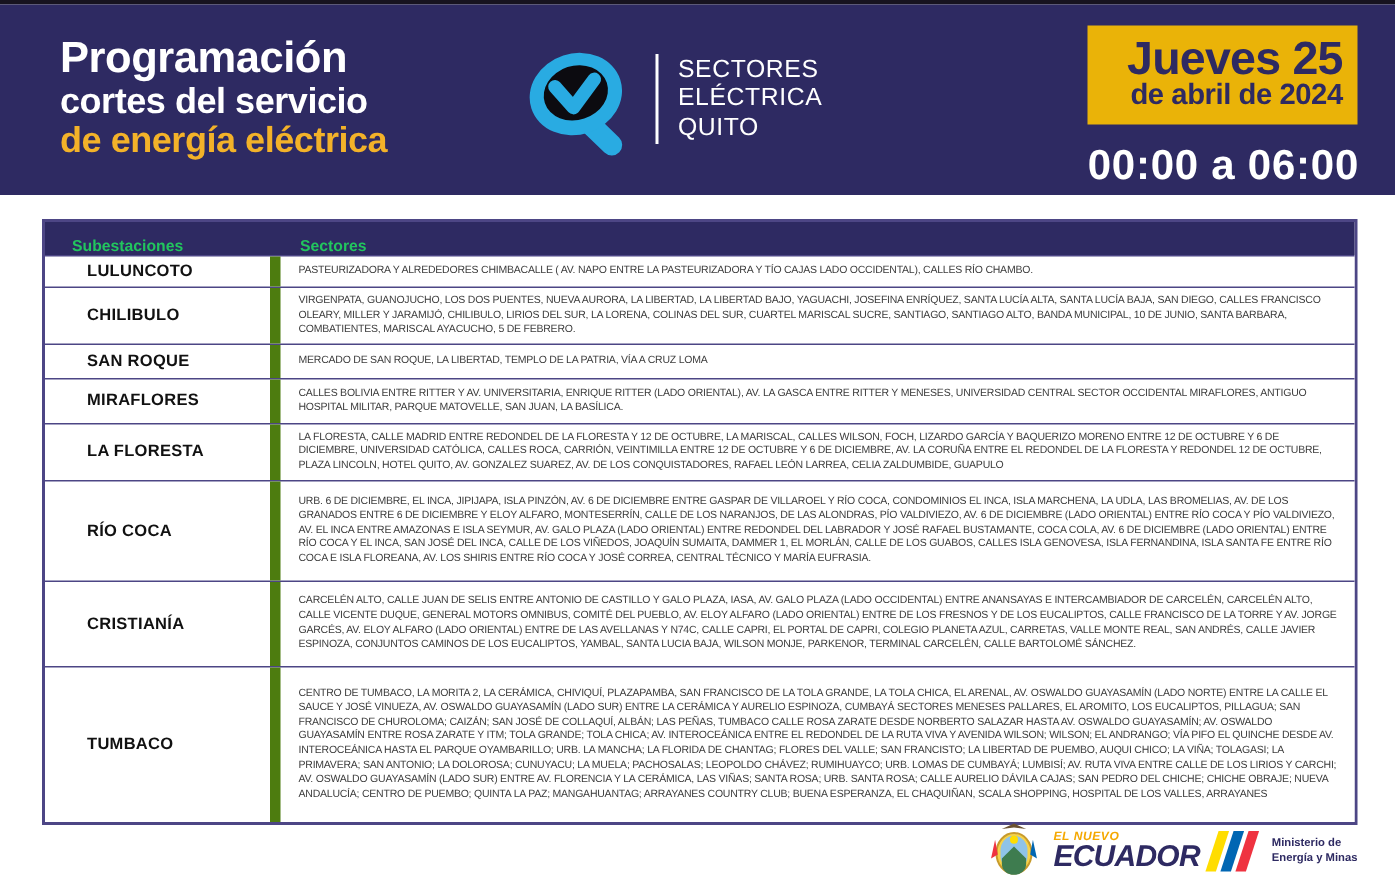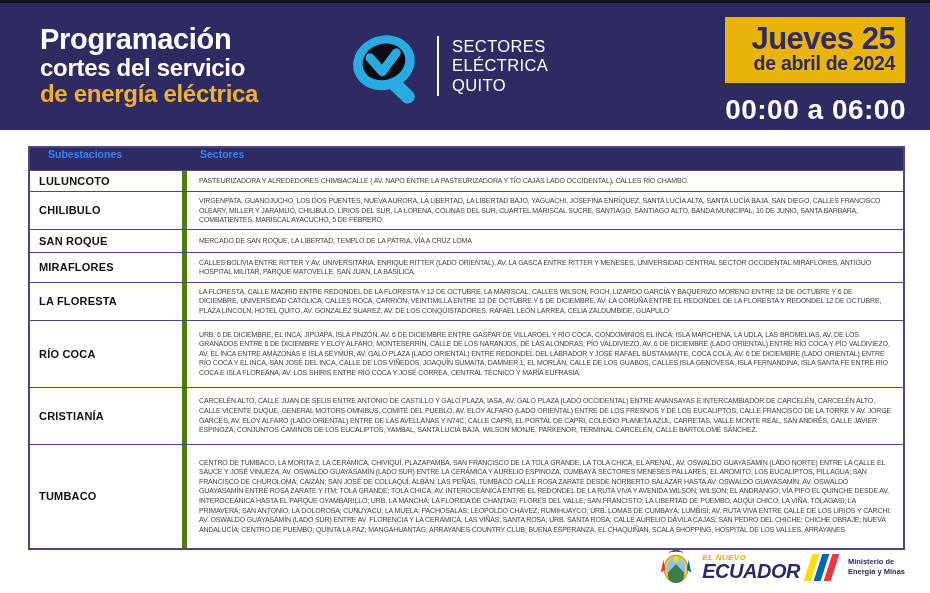--- a/index.html
+++ b/index.html
@@ -21,27 +21,27 @@
   .logo-text { color:#ffffff; font-size:16.5px; line-height:1.18; letter-spacing:0.4px; font-weight:400; }
 
   .date-block { position:absolute; right:24px; top:14px; text-align:right; }
   .date-box { background:#eab308; color:#2E2A62; padding:7px 10px 8px; width:180px; }
   .date-day { font-size:31px; font-weight:800; line-height:0.95; letter-spacing:-0.5px; }
   .date-rest { font-size:19.5px; font-weight:600; line-height:1.1; letter-spacing:-0.3px; }
   .time-range { color:#ffffff; font-size:28px; font-weight:800; margin-top:11px; letter-spacing:0.5px; }
 
   
   .table { position:absolute; left:28px; top:146px; width:877px; border:2px solid #4D4685; background:#fff; }
-  .thead { display:flex; background:#2E2A62; color:#3b82f6; height:22px; align-items:flex-start; }
+  .thead { display:flex; background:#2E2A62; color:#22c55e; height:22px; align-items:flex-end; }
   .col1 { width:157px; flex:none; }
   .col2 { flex:1; }
   .thead .col1 { padding-left:18px; font-size:10.5px; font-weight:600; }
   .thead .col2 { padding-left:13px; font-size:10.5px; font-weight:600; }
   .row { display:flex; border-top:1px solid #4D4685; background:#ffffff; }
-  .row .col1 { display:flex; align-items:center; padding-left:9px; font-weight:bold; font-size:11px; color:#111111; border-right:5px solid #4d7c0f; letter-spacing:0.2px; }
+  .row .col1 { display:flex; align-items:center; padding-left:28px; font-weight:bold; font-size:11px; color:#111111; border-right:7px solid #4d7c0f; letter-spacing:0.2px; }
   .row .col2 { display:flex; align-items:center; padding:4px 10px 4px 12px; font-size:7px; line-height:9.6px; letter-spacing:-0.15px; color:#3d3d3d; font-weight:500; }
   .row.h1 { min-height:21px; }
   .row.h2 { min-height:36px; }
   .row.h3 { min-height:23px; }
   .row.h4 { min-height:30px; }
   .row.h5 { min-height:36px; }
   .row.h6 { min-height:67px; }
   .row.h7 { min-height:57px; }
   .row.h8 { min-height:104px; }
 

